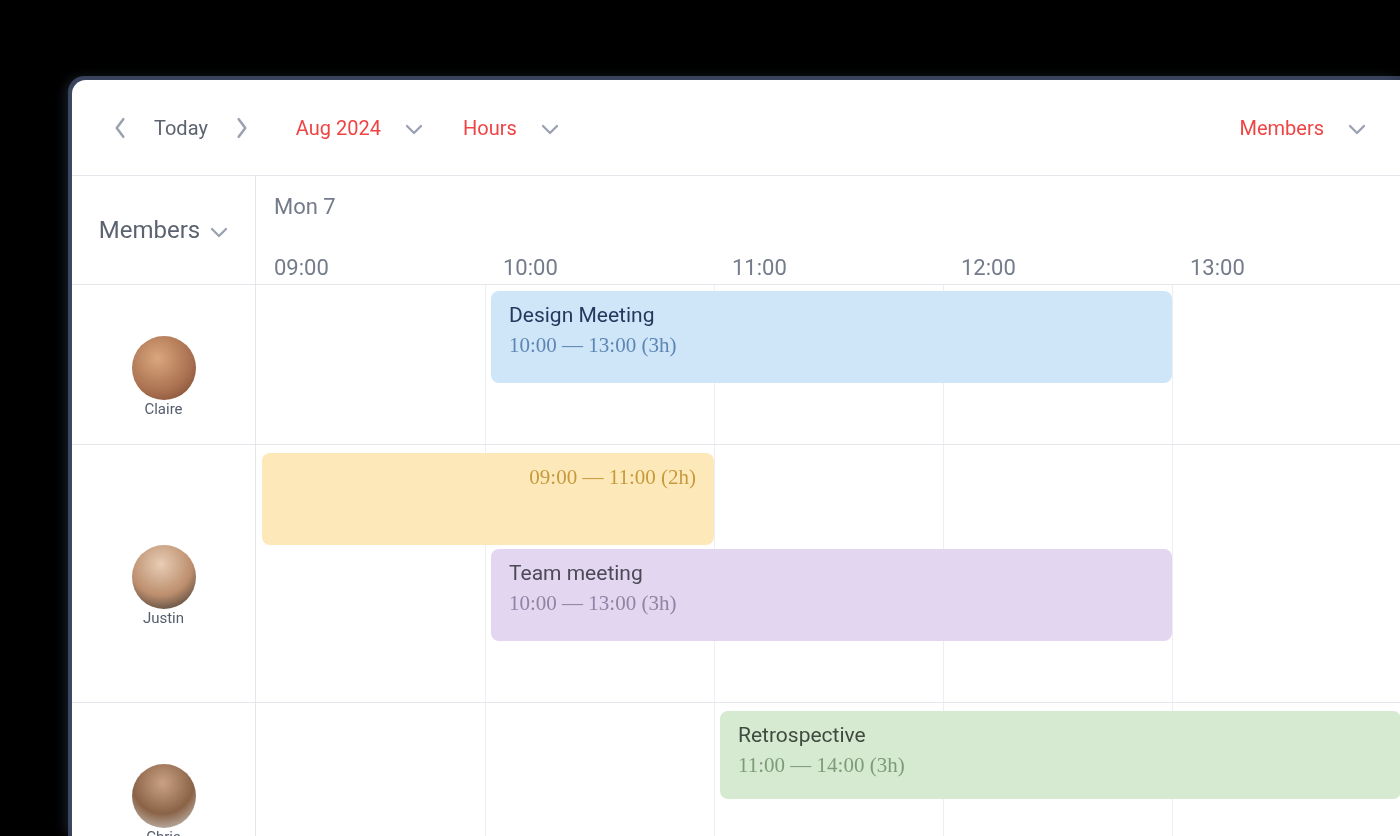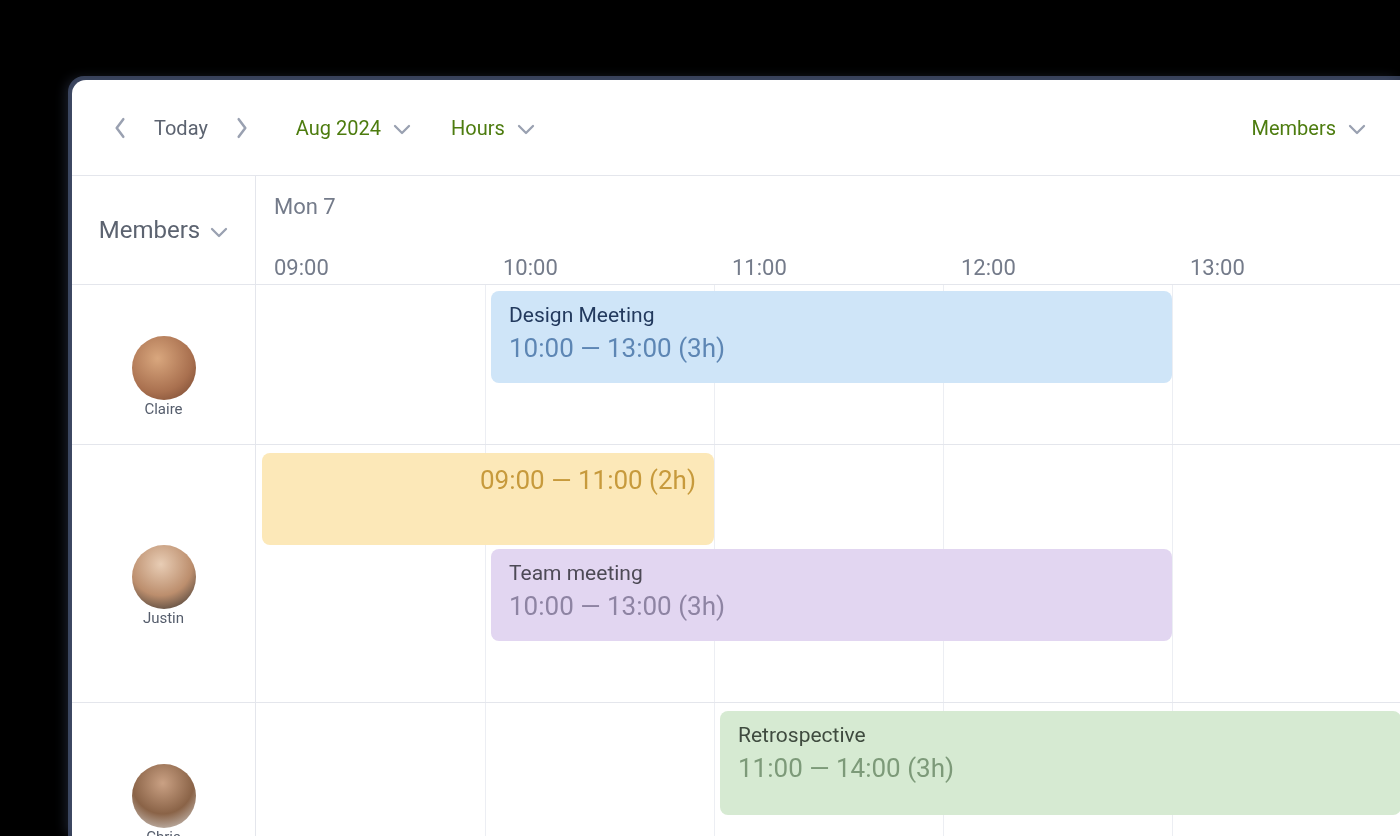--- a/index.html
+++ b/index.html
@@ -32,21 +32,21 @@
     font-size: 20px;
     color: #636b7b;
   }
   .navgroup { display: flex; align-items: center; gap: 20px; }
   .chev-btn {
     display: inline-flex; align-items: center; justify-content: center;
     width: 28px; height: 28px; color: #9aa1b1; cursor: pointer;
   }
   .chev-btn svg { width: 14px; height: 22px; stroke: currentColor; stroke-width: 2.3; fill: none; stroke-linecap: round; stroke-linejoin: round; }
   .toolbar .label { color: #5c6370; }
-  .dd { display: flex; align-items: center; gap: 12px; cursor: pointer; color: #4d7c0f; }
+  .dd { display: flex; align-items: center; gap: 24px; cursor: pointer; color: #ef4444; }
   .dd .caret svg { width: 18px; height: 12px; stroke: #9aa1b1; stroke-width: 2.3; fill: none; stroke-linecap: round; stroke-linejoin: round; }
   .spacer { flex: 1; }
   .toolbar > * + * { margin-left: 40px; }
   .toolbar .navgroup > * + * { margin-left: 0; }
 
   
   .header-row {
     display: flex;
     border-bottom: 1px solid #e4e6ec;
   }
@@ -92,21 +92,21 @@
   }
   .vline {
     position: absolute; top: 0; bottom: 0; width: 1px; background: #eceef3;
   }
   .event {
     position: absolute;
     border-radius: 8px;
     padding: 12px 18px 14px 18px;
   }
   .event .title { font-size: 21px; font-weight: 400; margin-bottom: 6px; }
-  .event .time  { font-size: 26px; }
+  .event .time  { font-size: 21px; font-family: Liberation Serif, serif; }
 
   .ev-blue   { background: #cfe5f8; }
   .ev-blue   .title { color: #233a5e; }
   .ev-blue   .time  { color: #5d86b4; }
 
   .ev-yellow { background: #fce8b8; }
   .ev-yellow .title { color: #aa7a12; }
   .ev-yellow .time  { color: #c79a3c; text-align: right; }
 
   .ev-purple { background: #e2d6f1; }
@@ -225,21 +225,21 @@
       <div class="row" style="height: 180px;">
         <div class="left-col">
           <span class="avatar av3"></span>
           <span>Chris</span>
         </div>
         <div class="grid-area">
           <div class="vline" style="left: 229px;"></div>
           <div class="vline" style="left: 458px;"></div>
           <div class="vline" style="left: 687px;"></div>
           <div class="vline" style="left: 916px;"></div>
-          <div class="event ev-green" style="left: 464px; width: 681px; top: 8px; height: 104px;">
+          <div class="event ev-green" style="left: 464px; width: 681px; top: 8px; height: 88px;">
             <div class="title">Retrospective</div>
             <div class="time">11:00 — 14:00 (3h)</div>
           </div>
         </div>
       </div>
     </div>
 
 </div>
 
 </body></html>

